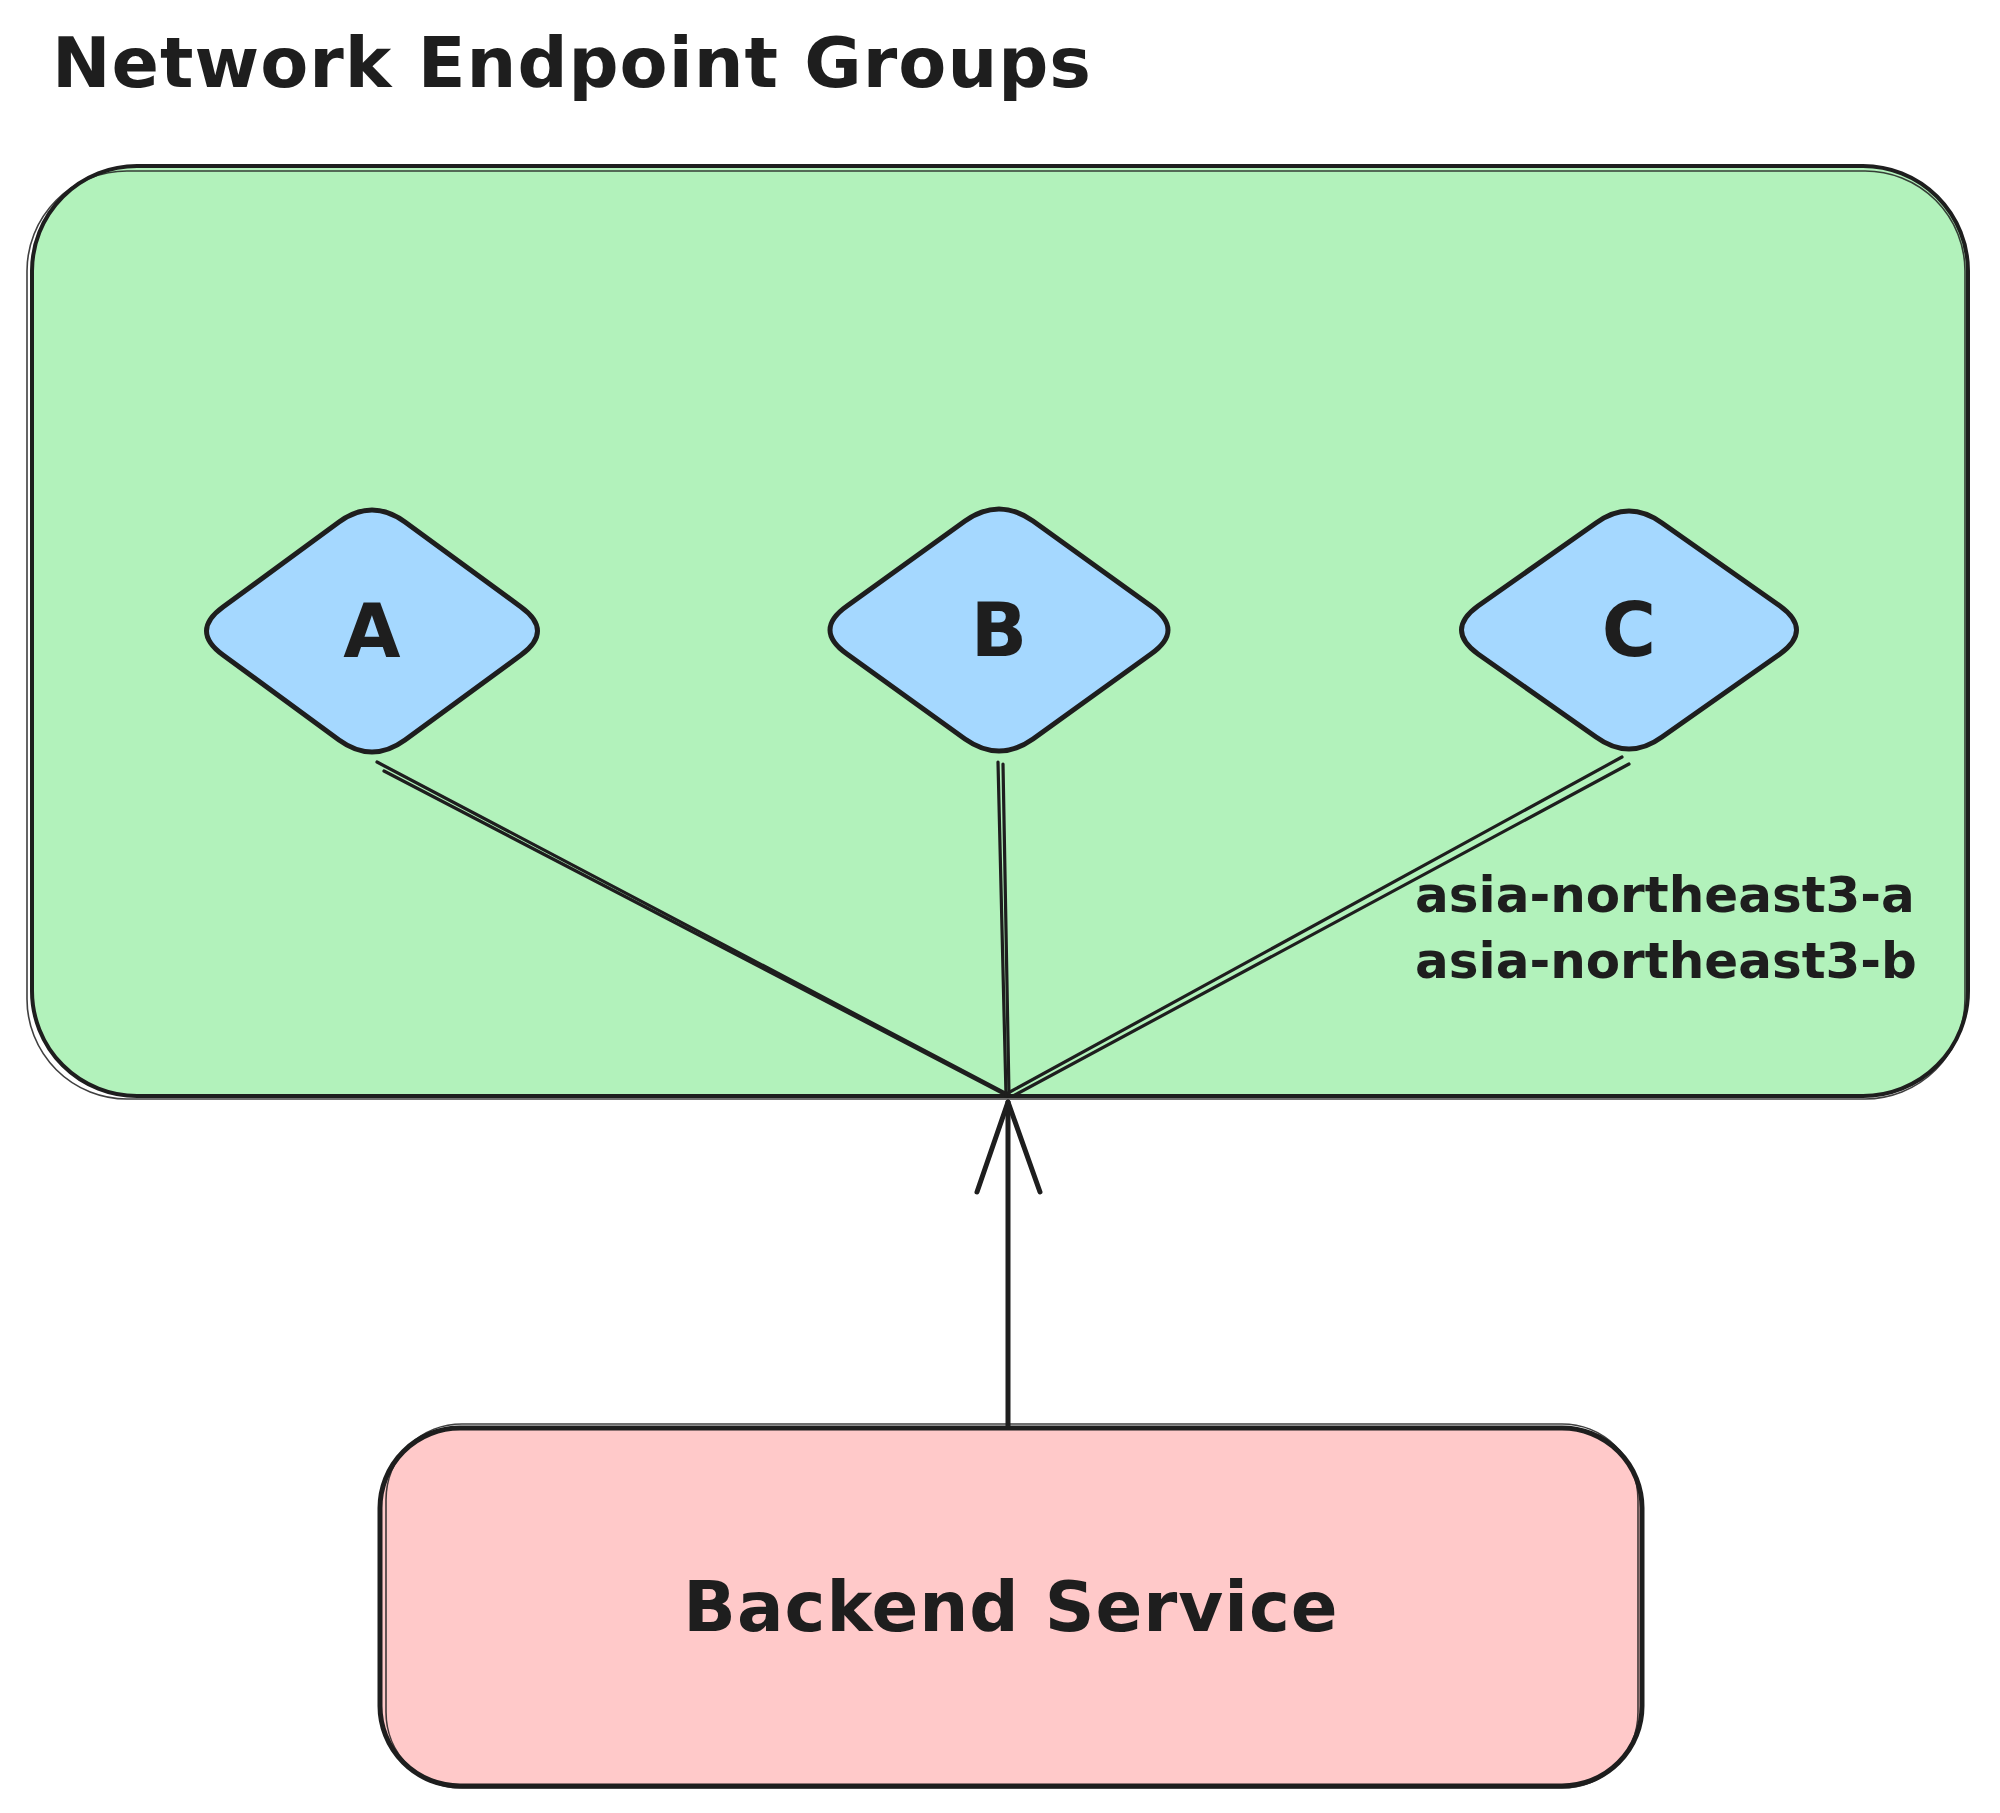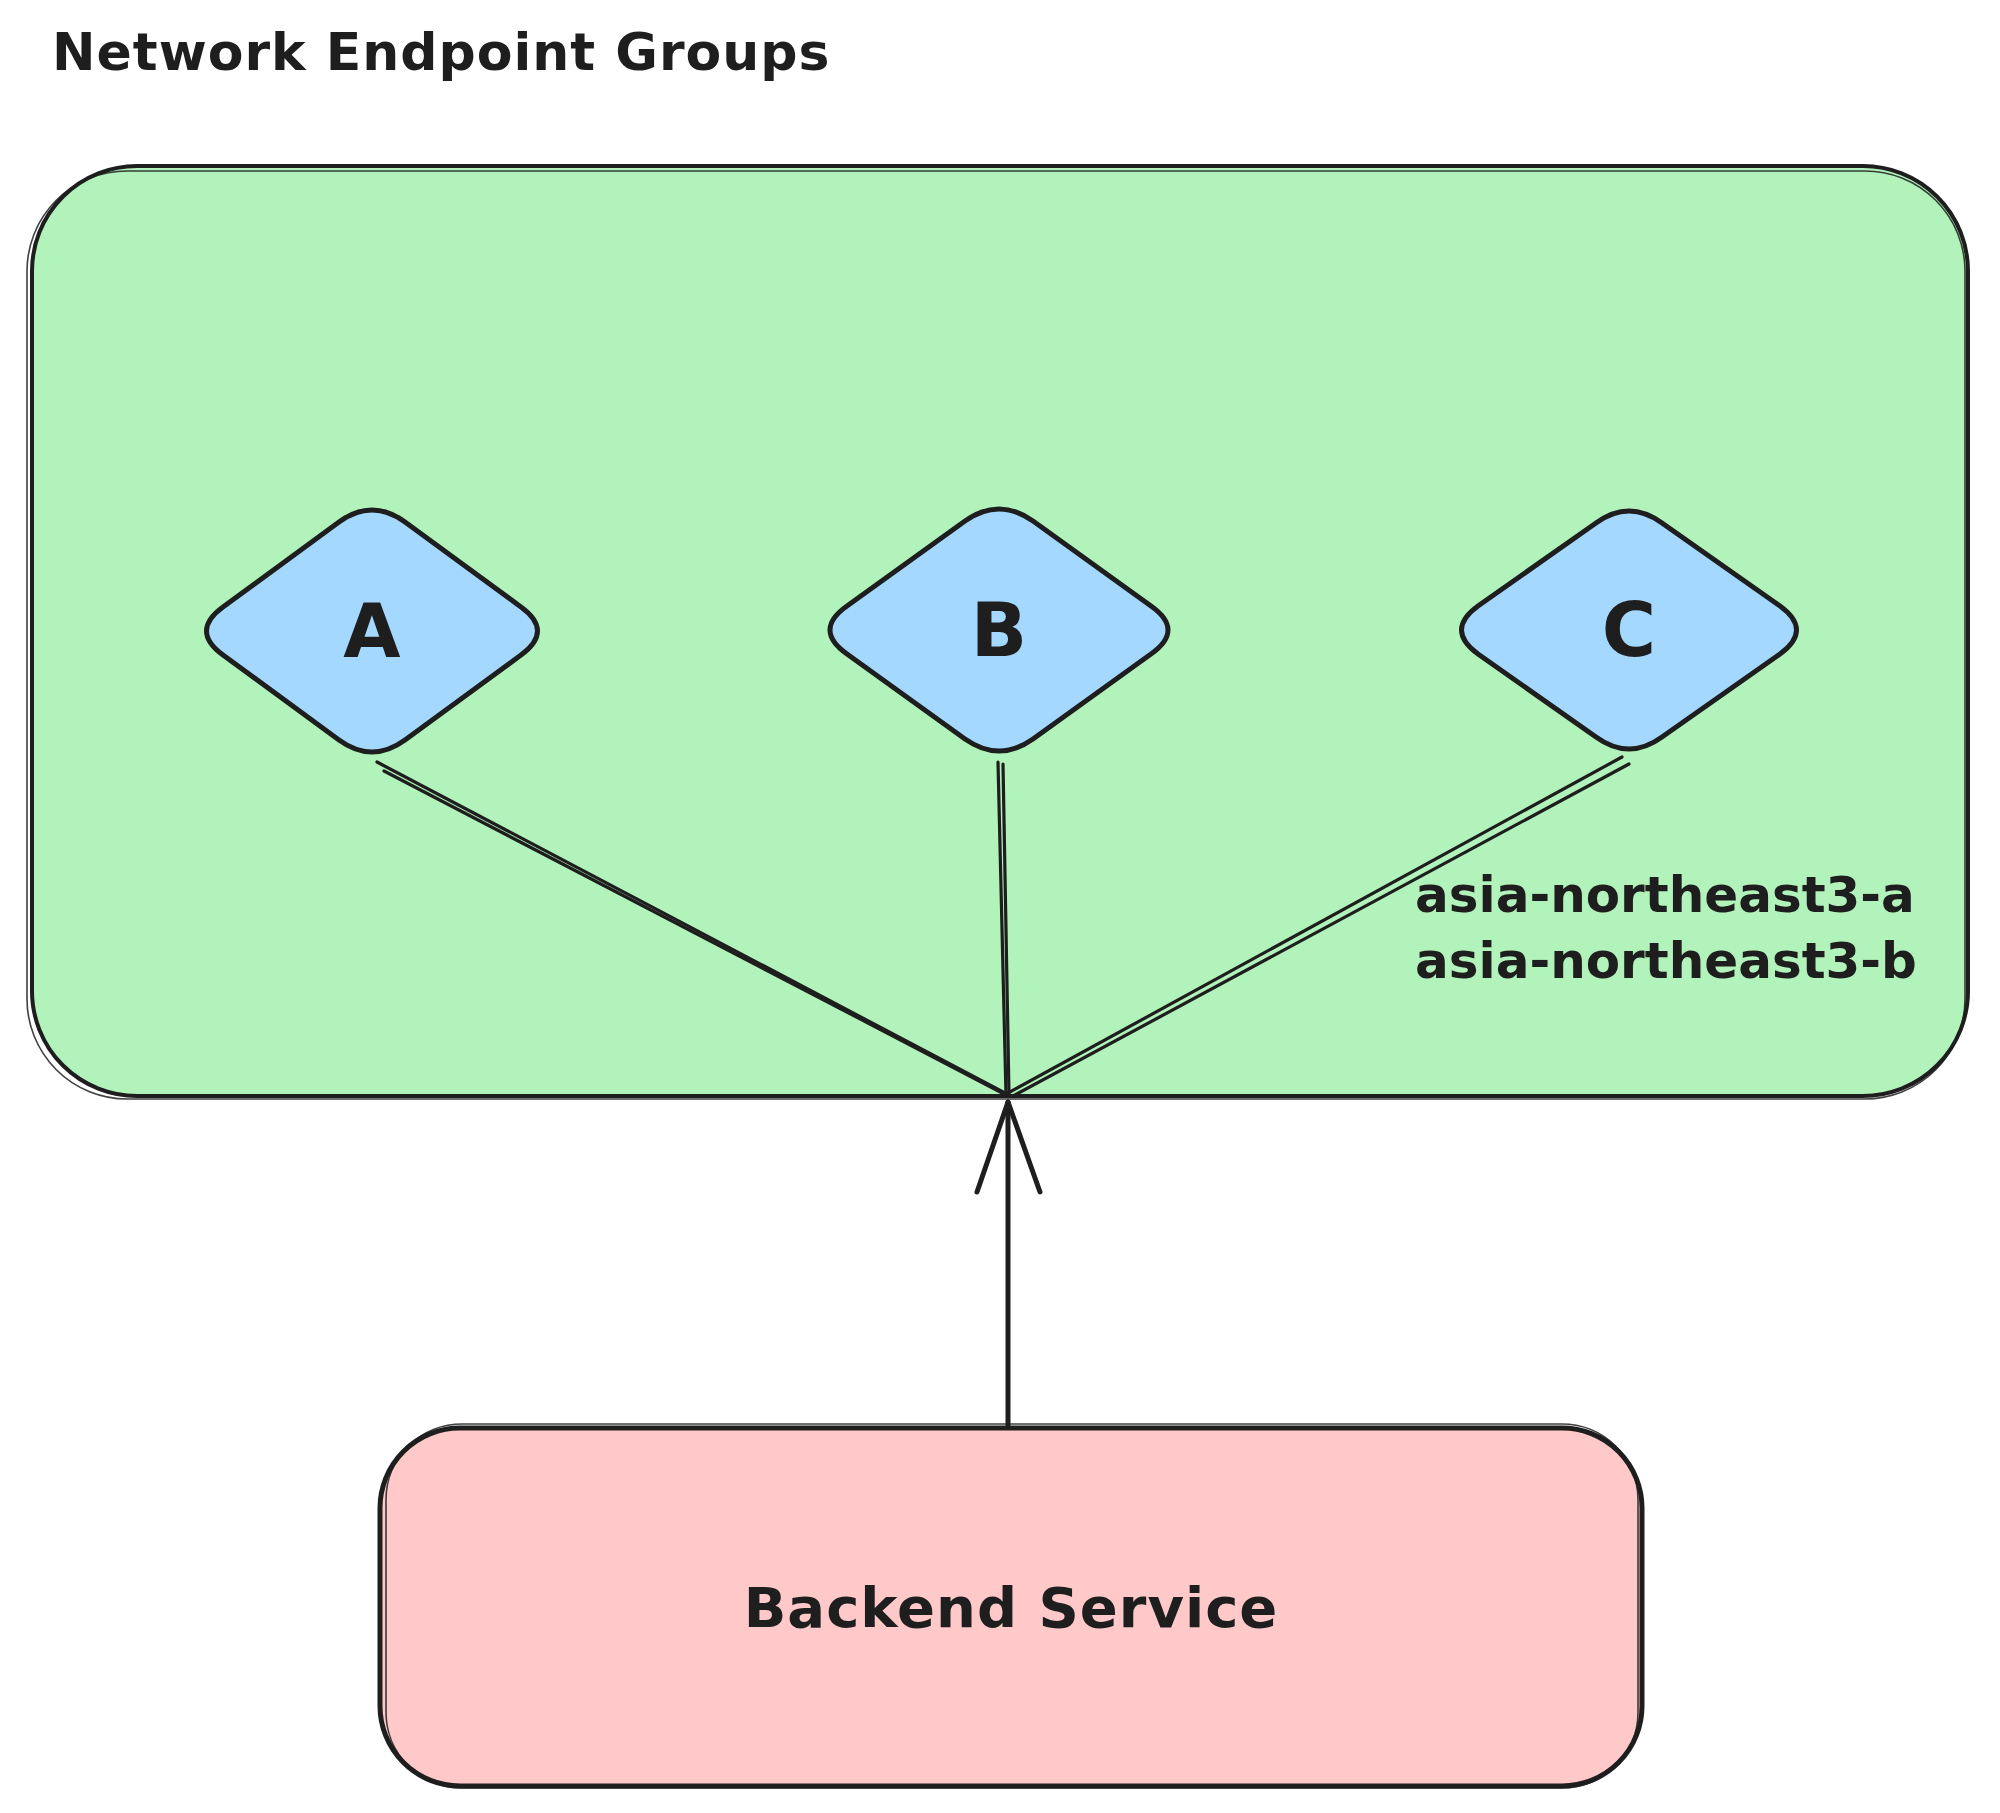--- a/index.html
+++ b/index.html
@@ -42,21 +42,21 @@
   .arrow {
     stroke: #1e1e1e;
     stroke-width: 5;
     stroke-linecap: round;
     fill: none;
   }
   .title {
     position: absolute;
     left: 52px;
     top: 22px;
-    font-size: 52px;
+    font-size: 70px;
     font-weight: 700;
     letter-spacing: 1px;
     white-space: nowrap;
     text-align: right;
   }
   .node-label {
     position: absolute;
     width: 200px;
     height: 110px;
     display: flex;
@@ -81,21 +81,21 @@
   }
   .backend-label {
     position: absolute;
     left: 380px;
     top: 1428px;
     width: 1262px;
     height: 358px;
     display: flex;
     align-items: center;
     justify-content: center;
-    font-size: 56px;
+    font-size: 69px;
     font-weight: 700;
     letter-spacing: 1px;
   }
 </style>
 </head>
 <body>
 
 <div class="canvas">
 
   <svg class="artwork" width="2000" height="1813" viewBox="0 0 2000 1813">

